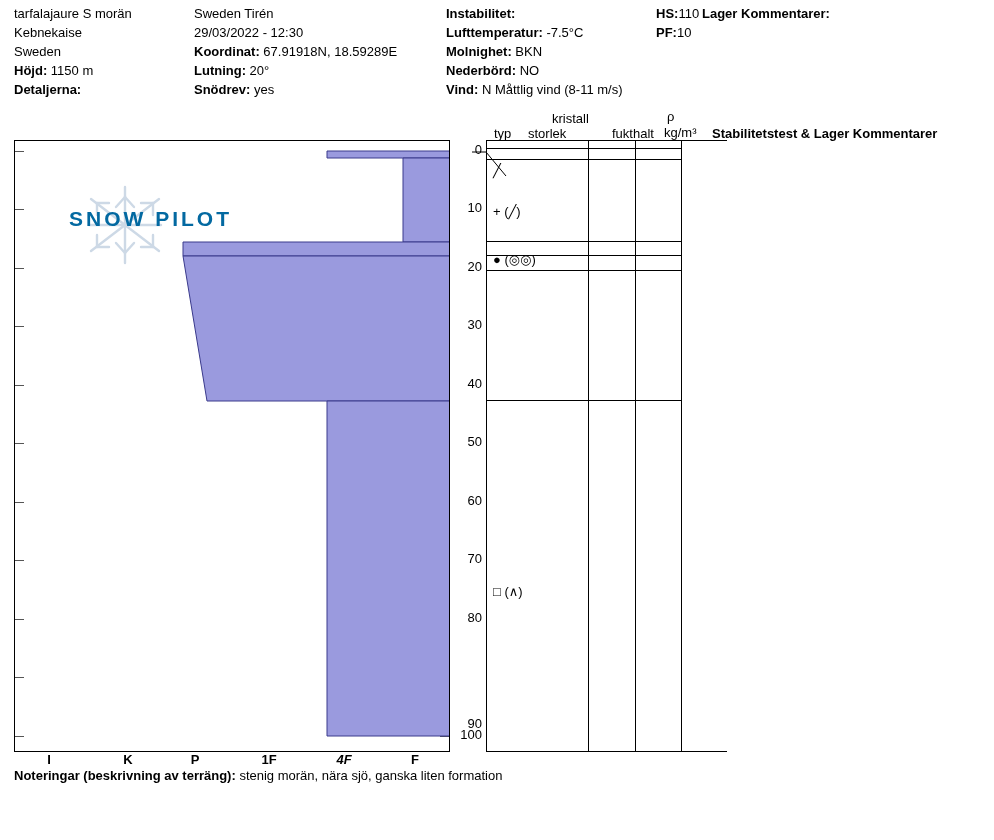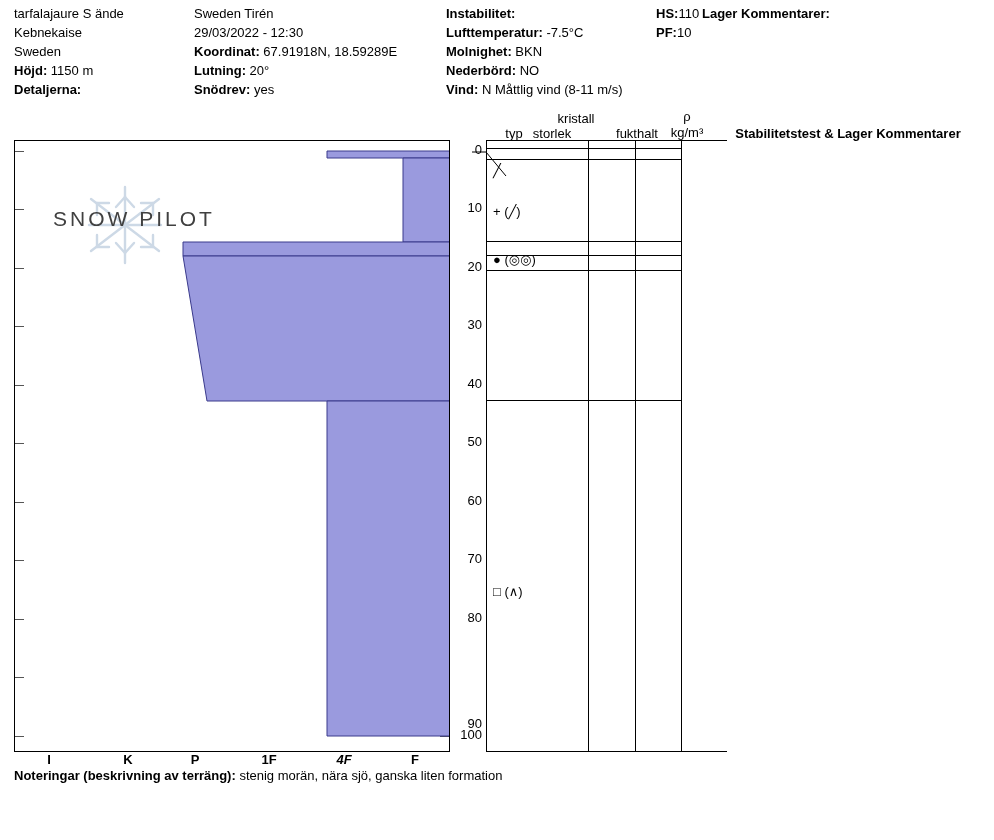--- a/index.html
+++ b/index.html
@@ -64,25 +64,25 @@
 
   
   #watermark {
     position: absolute;
     left: 18px; top: 38px;
     width: 200px; height: 90px;
     pointer-events: none;
   }
   #wmtext {
     position: absolute;
-    left: 20px; top: 28px;
+    left: 36px; top: 28px;
     font-size: 21px;
-    font-weight: normal;
+    font-weight: bold;
     letter-spacing: 3px;
-    color: #404040;
+    color: #0369a1;
     font-family: "Liberation Sans", sans-serif;
   }
 
   
   #depthaxis {
     position: absolute;
     left: 436px; top: 0;
     width: 36px; height: 612px;
   }
   .dlab {
@@ -121,21 +121,21 @@
     left: 6px;
     font-size: 13px;
     white-space: nowrap;
   }
 
   
   #colheads { position: absolute; left: 0; top: 108px; width: 994px; height: 32px; }
   .chead {
     position: absolute;
     font-size: 13px;
-    text-align: center;
+    text-align: left;
     white-space: nowrap;
   }
 
   
   #hscale { position: absolute; left: 14px; top: 752px; width: 440px; height: 18px; }
   .hslab {
     position: absolute;
     font-weight: bold;
     font-size: 13px;
     text-align: center;
@@ -159,21 +159,21 @@
     font-size: 11px;
     font-weight: bold;
   }
   .crosssvg { position: absolute; }
 </style>
 </head>
 <body>
 
 <div id="header">
   <div class="hcol" id="hcol1">
-    <div class="hrow"><span class="val">tarfalajaure S ände</span></div>
+    <div class="hrow"><span class="val">tarfalajaure S morän</span></div>
     <div class="hrow"><span class="val">Kebnekaise</span></div>
     <div class="hrow"><span class="val">Sweden</span></div>
     <div class="hrow"><span class="lbl">Höjd:</span> <span class="val">1150 m</span></div>
     <div class="hrow"><span class="lbl">Detaljerna:</span> <span class="val"></span></div>
   </div>
 
   <div class="hcol" id="hcol2">
     <div class="hrow"><span class="val">Sweden  Tirén</span></div>
     <div class="hrow"><span class="val">29/03/2022 - 12:30</span></div>
     <div class="hrow"><span class="lbl">Koordinat:</span> <span class="val">67.91918N, 18.59289E</span></div>

